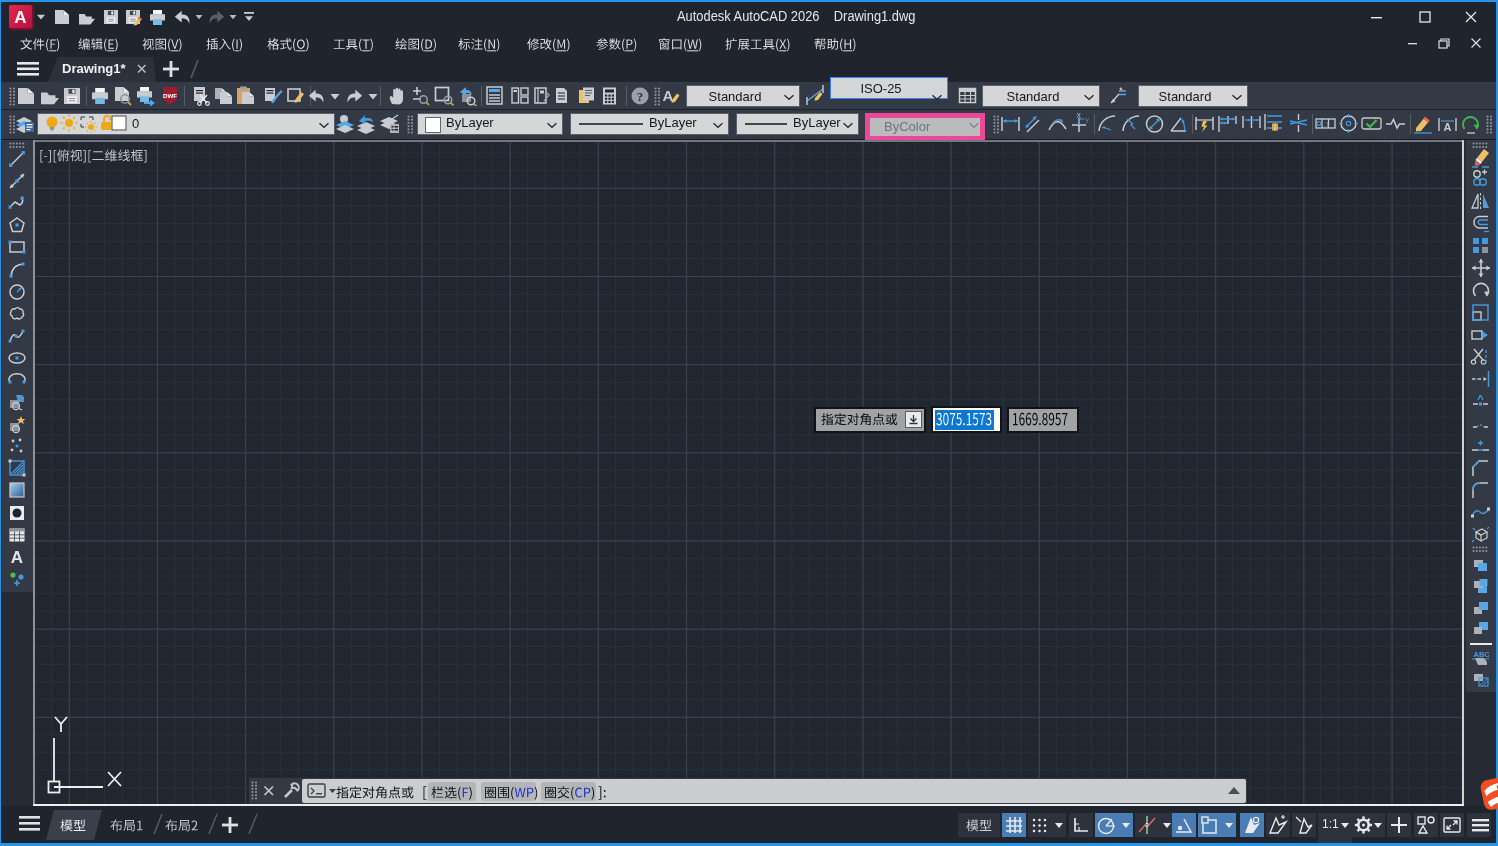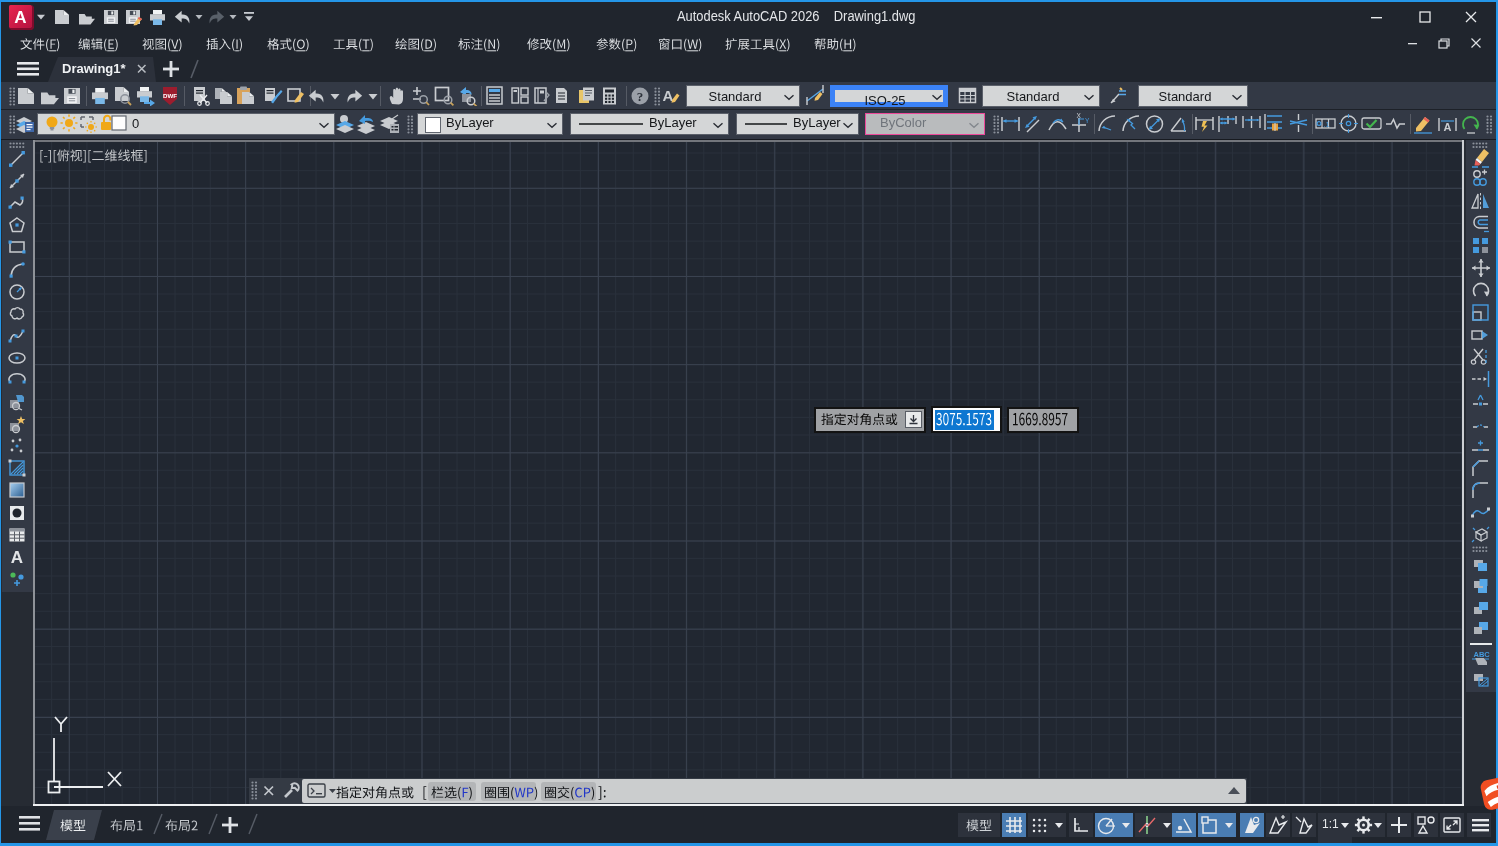--- a/index.html
+++ b/index.html
@@ -364,21 +364,21 @@
     <div style="position:absolute;left:0;top:0;width:96px;height:20px;display:flex;align-items:center;justify-content:center;font:13px 'Liberation Sans',sans-serif;color:#15171a">Standard</div>
   </div>
 <svg style="position:absolute;left:780px;top:85px" width="18" height="22" viewBox="0 0 18 22">
     <path d="M4.5 10.25 L9 14.25 L13.5 10.25" stroke="#2a2e35" stroke-width="1.4" fill="none"></path>
   </svg>
 <svg style="position:absolute;left:805px;top:85px" width="22" height="22" viewBox="0 0 22 22">
     <path d="M2 16 L18 4" stroke="#57a8e8" stroke-width="1.4"></path>
     <path d="M2 12 L2 20 M18 0 L18 8" stroke="#c9ccd0" stroke-width="1.4"></path>
     <path d="M10 13 L15 7 L17.5 9 L13 15 L9.5 15.8 Z" fill="#eec064"></path>
   </svg>
-<div style="position:absolute;left:830px;top:85px;width:118px;height:22px;background:#d4d6d7;border:5px solid #3b82f6;box-sizing:border-box">
+<div style="position:absolute;left:830px;top:77px;width:118px;height:22px;background:#d4d6d7;border:1px solid #3b82f6;box-sizing:border-box">
     <div style="position:absolute;left:0;top:0;width:100px;height:20px;display:flex;align-items:center;justify-content:center;font:13px 'Liberation Sans',sans-serif;color:#15171a">ISO-25</div>
   </div>
 <svg style="position:absolute;left:928px;top:85px" width="18" height="22" viewBox="0 0 18 22">
     <path d="M4.5 10.25 L9 14.25 L13.5 10.25" stroke="#2a2e35" stroke-width="1.4" fill="none"></path>
   </svg>
 <svg style="position:absolute;left:958px;top:86px" width="20" height="20" viewBox="0 0 20 20">
     <rect x="1.5" y="2.5" width="16" height="14" fill="none" stroke="#c9ccd0" stroke-width="1.5"></rect>
     <rect x="1.5" y="2.5" width="16" height="3.5" fill="#c9ccd0"></rect>
     <path d="M7 6 L7 16.5 M12.5 6 L12.5 16.5 M1.5 9.5 L17.5 9.5 M1.5 13 L17.5 13" stroke="#c9ccd0" stroke-width="1.1"></path>
   </svg>
@@ -509,21 +509,21 @@
   </svg>
 <div style="position:absolute;left:736px;top:113px;width:123px;height:22px;background:#d4d6d7;border:1px solid #5a5f69;box-sizing:border-box">
     <svg style="position:absolute;left:8px;top:0" width="42" height="20">
       <line x1="0" y1="10" x2="42" y2="10" stroke="#15171a" stroke-width="1.3"></line>
     </svg>
     <div style="position:absolute;left:56px;top:1px;font:13px 'Liberation Sans',sans-serif;color:#15171a">ByLayer</div>
   </div>
 <svg style="position:absolute;left:839px;top:113px" width="18" height="22" viewBox="0 0 18 22">
     <path d="M4.5 10.25 L9 14.25 L13.5 10.25" stroke="#2a2e35" stroke-width="1.4" fill="none"></path>
   </svg>
-<div style="position:absolute;left:865px;top:113px;width:120px;height:22px;background:#b9bbbd;border:1px solid #ec4899;box-sizing:border-box">
+<div style="position:absolute;left:865px;top:113px;width:120px;height:28px;background:#b9bbbd;border:5px solid #ec4899;box-sizing:border-box">
     <div style="position:absolute;left:14px;top:1px;font:13px 'Liberation Sans',sans-serif;color:#6f747b">ByColor</div>
   </div>
 <svg style="position:absolute;left:965px;top:113px" width="18" height="22" viewBox="0 0 18 22">
     <path d="M4.5 10.25 L9 14.25 L13.5 10.25" stroke="#83878d" stroke-width="1.4" fill="none"></path>
   </svg>
 <svg style="position:absolute;left:993px;top:115px" width="8" height="21" viewBox="0 0 8 21">
     <circle cx="1.5" cy="1.5" r="1.1" fill="#8a909a"></circle>
     <circle cx="5" cy="1.5" r="1.1" fill="#8a909a"></circle>
     <circle cx="1.5" cy="4.7" r="1.1" fill="#8a909a"></circle>
     <circle cx="5" cy="4.7" r="1.1" fill="#8a909a"></circle>

